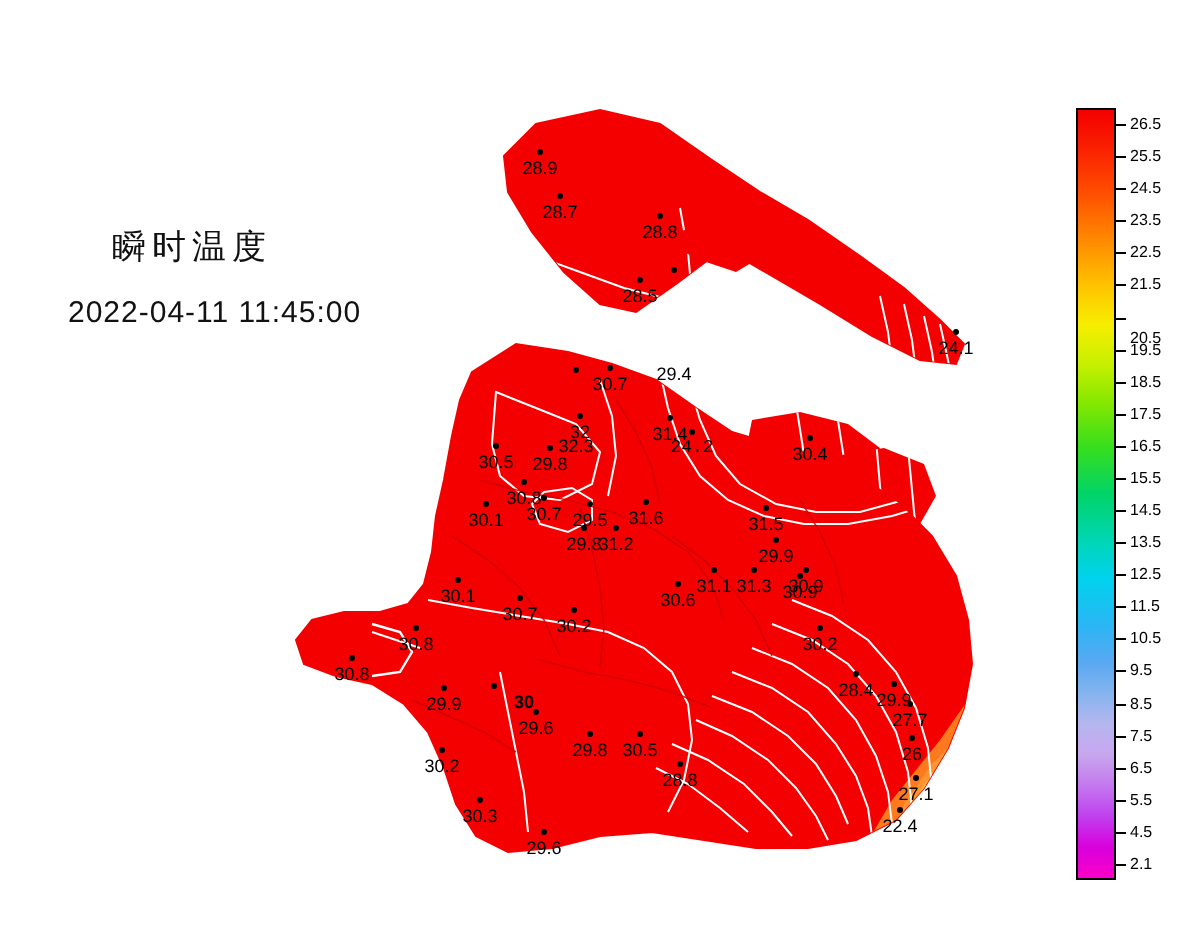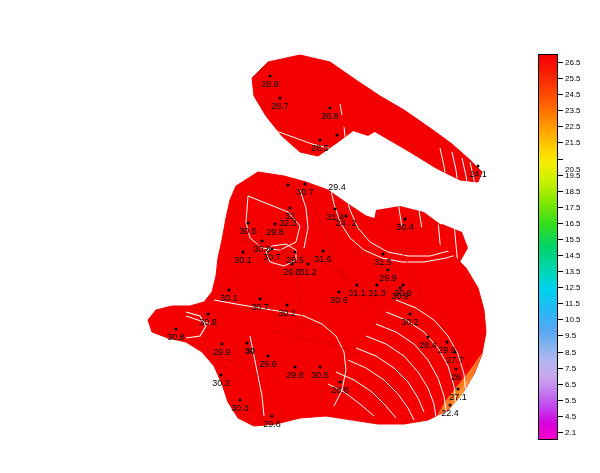--- a/index.html
+++ b/index.html
@@ -78,20 +78,22 @@
     position:absolute;left:27px;font-size:8px;color:#000000;
     font-family:"Liberation Sans",sans-serif;
     transform:translateY(-50%);white-space:nowrap;
   }
 </style>
 </head>
 <body>
 
 <div id="stage">
 
+  <div class="sub-title">瞬时温度</div>
+  <div class="timestamp">2022-04-11 11:45:00</div>
 
   <svg id="map-svg" viewBox="0 0 600 473">
     <defs>
       <clipPath id="clip-chongming">
         <path d="M252,78 L268,62 L300,55 L330,62 L356,80 L380,96 L404,110 L430,128 L452,144 L470,160 L482,172
                  L478,182 L460,180 L436,168 L410,152 L386,138 L362,124 L338,142 L318,156 L300,152 L282,136
                  L266,116 L254,96 Z"></path>
       </clipPath>
       <clipPath id="clip-changxing">
         <path d="M258,98 L290,92 L330,100 L374,118 L404,134 L420,148 L412,160 L390,152 L356,134 L320,118 L284,110 Z"></path>
@@ -262,21 +264,21 @@
       <div class="station-label" style="left: 400px; top: 291px;">30.9</div>
       <div class="station-dot" style="left: 410px; top: 314px;"></div>
       <div class="station-label" style="left: 410px; top: 317px;">30.2</div>
       <div class="station-dot" style="left: 208px; top: 314px;"></div>
       <div class="station-label" style="left: 208px; top: 317px;">30.8</div>
       <div class="station-dot" style="left: 176px; top: 329px;"></div>
       <div class="station-label" style="left: 176px; top: 332px;">30.8</div>
       <div class="station-dot" style="left: 222px; top: 344px;"></div>
       <div class="station-label" style="left: 222px; top: 347px;">29.9</div>
       <div class="station-dot" style="left: 247px; top: 343px;"></div>
-      <div class="station-label" style="left: 250px; top: 346px; font-weight: bold;">30</div>
+      <div class="station-label" style="left: 262px; top: 346px; font-weight: bold;">30</div>
       <div class="station-dot" style="left: 268px; top: 356px;"></div>
       <div class="station-label" style="left: 268px; top: 359px;">29.6</div>
       <div class="station-dot" style="left: 295px; top: 367px;"></div>
       <div class="station-label" style="left: 295px; top: 370px;">29.8</div>
       <div class="station-dot" style="left: 320px; top: 367px;"></div>
       <div class="station-label" style="left: 320px; top: 370px;">30.5</div>
       <div class="station-dot" style="left: 340px; top: 382px;"></div>
       <div class="station-label" style="left: 340px; top: 385px;">28.8</div>
       <div class="station-dot" style="left: 447px; top: 342px;"></div>
       <div class="station-label" style="left: 447px; top: 345px;">29.9</div>

